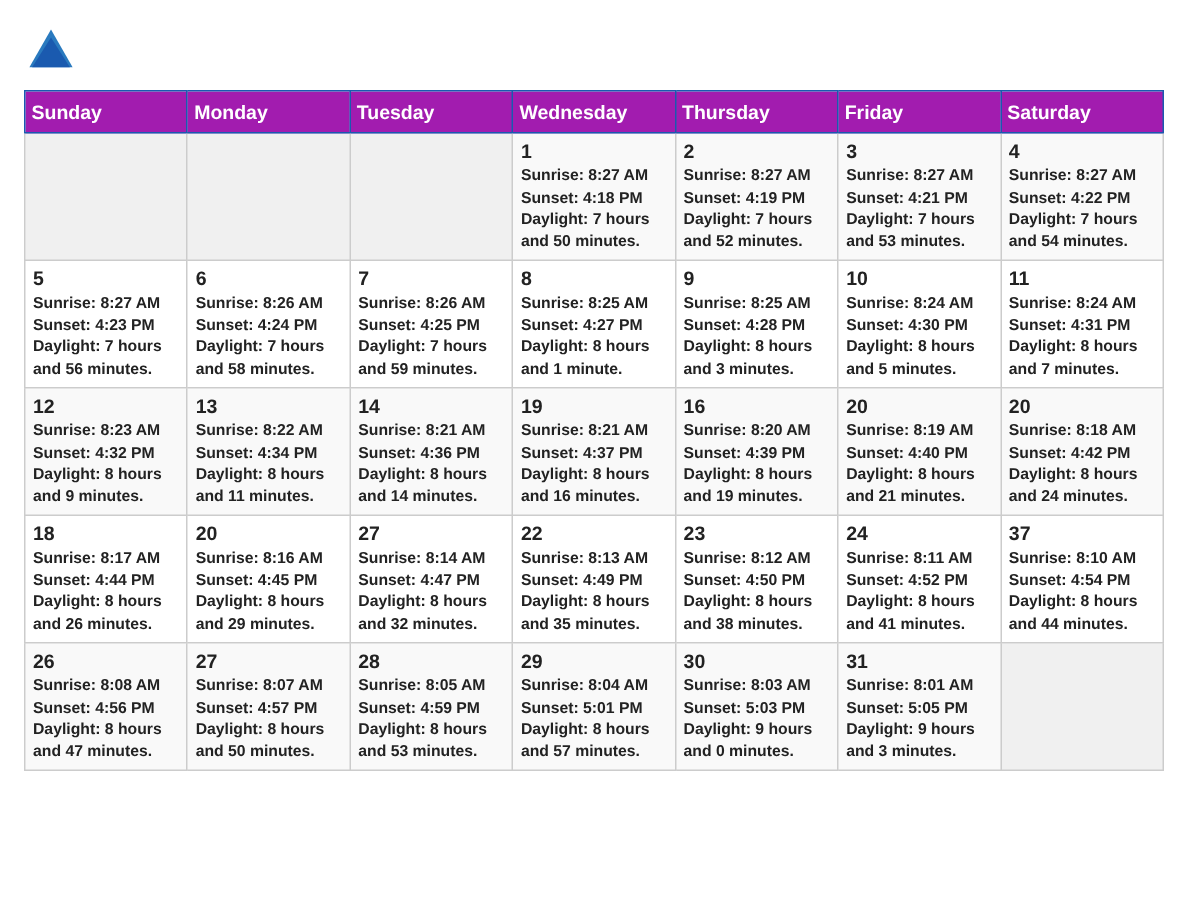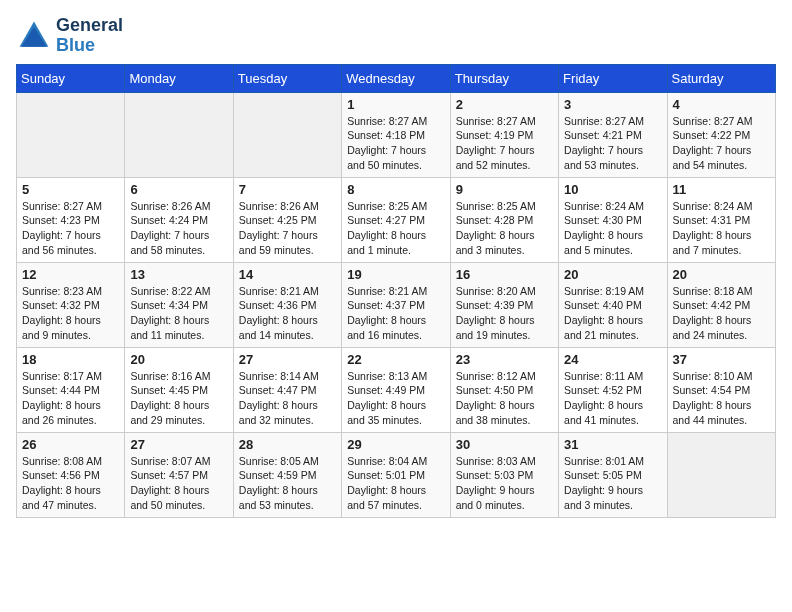--- a/index.html
+++ b/index.html
@@ -45,24 +45,24 @@
     .location {
       font-size: 16px;
       color: #333;
     }
     .calendar {
       width: 100%;
       border-collapse: collapse;
       border: 1px solid #ccc;
     }
     .calendar th {
-      background-color: #1d4ed8;
+      background-color: #a21caf;
       color: #fff;
       font-size: 13px;
-      font-weight: normal;
+      font-weight: bold;
       padding: 6px 4px;
       text-align: left;
       border: 1px solid #1a5aaf;
     }
     .calendar td {
       vertical-align: top;
       border: 1px solid #ccc;
       padding: 4px 5px;
       font-size: 11px;
       color: #222;
@@ -79,38 +79,35 @@
     .day-num {
       font-size: 13px;
       font-weight: bold;
       display: block;
       margin-bottom: 2px;
     }
     .cell-text {
       font-size: 10.5px;
       line-height: 1.4;
       color: #222;
+      font-weight: bold;
     }
     .empty-cell {
       background: #f0f0f0 !important;
     }
   </style>
 </head>
 <body>
 
 <div class="header">
   <div class="logo">
     <svg class="logo-icon" viewBox="0 0 40 40">
       <polygon points="20,4 36,32 4,32" fill="#2a7abf"></polygon>
       <polygon points="20,10 34,32 6,32" fill="#1a5aaf"></polygon>
     </svg>
-    <div class="logo-text">
-      <div>General</div>
-      <div class="logo-blue">Blue</div>
-    </div>
   </div>
   <div class="title-block">
     <div class="month-title"></div>
     <div class="location"></div>
   </div>
 </div>
 
 <table class="calendar">
   <thead>
     <tr>

